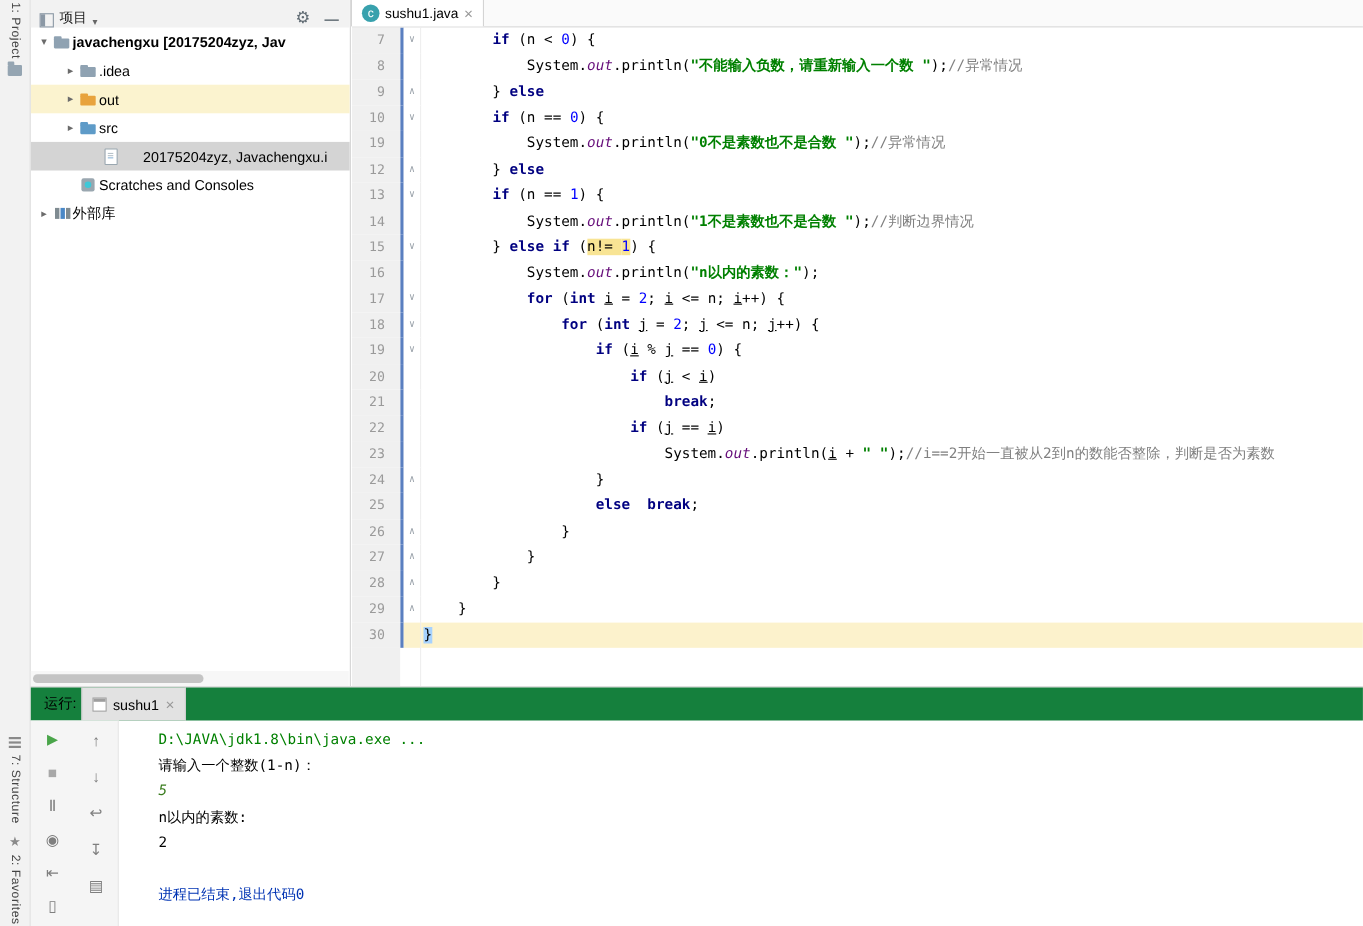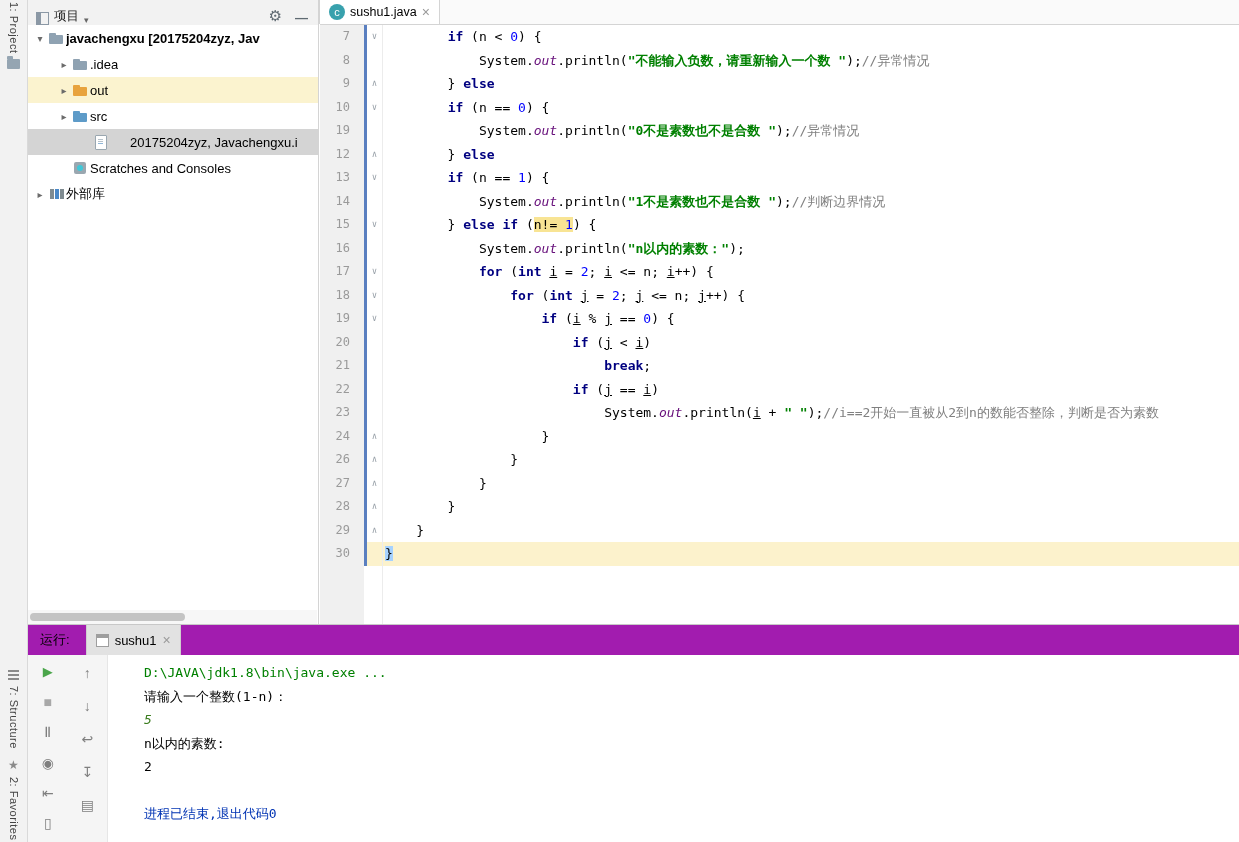--- a/index.html
+++ b/index.html
@@ -71,23 +71,23 @@
   .t-s{color:#008000;font-weight:bold}
   .t-n{color:#0000ff}
   .t-c{color:#808080}
   .t-f{color:#660e7a;font-style:italic}
   .t-u{text-decoration:underline}
   .t-sel{background:#a6d2ff}
   .t-hl{background:#f8e494}
 
   
   #run{position:absolute;left:28px;top:624px;right:0;bottom:0;background:#fff;border-top:1px solid #c8c8c8}
-  .rhead{height:30px;background:#a21caf;display:flex;align-items:center}
+  .rhead{height:30px;background:#15803d;display:flex;align-items:center}
   .rlabel{margin-left:12px;font-size:13px}
-  .rtab{display:flex;align-items:center;gap:6px;height:30px;padding:0 9px;margin-left:16px;background:#e2e2e2;border-left:1px solid #cfcfcf;border-right:1px solid #cfcfcf;cursor:pointer}
+  .rtab{display:flex;align-items:center;gap:6px;height:30px;padding:0 9px;margin-left:4px;background:#e2e2e2;border-left:1px solid #cfcfcf;border-right:1px solid #cfcfcf;cursor:pointer}
   .rtoolbar{position:absolute;left:0;top:30px;bottom:0;width:80px;background:#f5f5f5;border-right:1px solid #e6e6e6;display:flex}
   .tcol{width:40px;display:flex;flex-direction:column;align-items:center;padding-top:5px}
   .tbtn{width:26px;height:26px;margin-bottom:7px;display:flex;align-items:center;justify-content:center;font-size:14px;color:#7f7f7f;cursor:pointer}
   .tbtn.run{color:#4aa54a;font-size:13px}
   .tbtn.stop{color:#a8a8a8}
   #console{position:absolute;left:88px;top:30px;right:0;bottom:0;padding:6px 0 0 28px;overflow:hidden;font-family:"DejaVu Sans Mono",monospace;font-size:13px}
   .con-line{height:23.5px;line-height:23.5px;white-space:pre}
   .c-cmd{color:#008000}
   .c-std{color:#000}
   .c-input{color:#3b7d1f;font-style:italic}
@@ -188,20 +188,21 @@
       <div class="cl"><span class="lnum">15</span><span class="vcs"></span><span class="fold">∨</span><span class="codepart"><span class="t-p">        } </span><span class="t-k">else</span><span class="t-p"> </span><span class="t-k">if</span><span class="t-p"> (</span><span class="t-p t-hl">n!= </span><span class="t-n t-hl">1</span><span class="t-p">) {</span></span></div>
       <div class="cl"><span class="lnum">16</span><span class="vcs"></span><span class="fold"></span><span class="codepart"><span class="t-p">            System.</span><span class="t-f">out</span><span class="t-p">.println(</span><span class="t-s">"n以内的素数："</span><span class="t-p">);</span></span></div>
       <div class="cl"><span class="lnum">17</span><span class="vcs"></span><span class="fold">∨</span><span class="codepart"><span class="t-p">            </span><span class="t-k">for</span><span class="t-p"> (</span><span class="t-k">int</span><span class="t-p"> </span><span class="t-u">i</span><span class="t-p"> = </span><span class="t-n">2</span><span class="t-p">; </span><span class="t-u">i</span><span class="t-p"> &lt;= n; </span><span class="t-u">i</span><span class="t-p">++) {</span></span></div>
       <div class="cl"><span class="lnum">18</span><span class="vcs"></span><span class="fold">∨</span><span class="codepart"><span class="t-p">                </span><span class="t-k">for</span><span class="t-p"> (</span><span class="t-k">int</span><span class="t-p"> </span><span class="t-u">j</span><span class="t-p"> = </span><span class="t-n">2</span><span class="t-p">; </span><span class="t-u">j</span><span class="t-p"> &lt;= n; </span><span class="t-u">j</span><span class="t-p">++) {</span></span></div>
       <div class="cl"><span class="lnum">19</span><span class="vcs"></span><span class="fold">∨</span><span class="codepart"><span class="t-p">                    </span><span class="t-k">if</span><span class="t-p"> (</span><span class="t-u">i</span><span class="t-p"> % </span><span class="t-u">j</span><span class="t-p"> == </span><span class="t-n">0</span><span class="t-p">) {</span></span></div>
       <div class="cl"><span class="lnum">20</span><span class="vcs"></span><span class="fold"></span><span class="codepart"><span class="t-p">                        </span><span class="t-k">if</span><span class="t-p"> (</span><span class="t-u">j</span><span class="t-p"> &lt; </span><span class="t-u">i</span><span class="t-p">)</span></span></div>
       <div class="cl"><span class="lnum">21</span><span class="vcs"></span><span class="fold"></span><span class="codepart"><span class="t-p">                            </span><span class="t-k">break</span><span class="t-p">;</span></span></div>
       <div class="cl"><span class="lnum">22</span><span class="vcs"></span><span class="fold"></span><span class="codepart"><span class="t-p">                        </span><span class="t-k">if</span><span class="t-p"> (</span><span class="t-u">j</span><span class="t-p"> == </span><span class="t-u">i</span><span class="t-p">)</span></span></div>
       <div class="cl"><span class="lnum">23</span><span class="vcs"></span><span class="fold"></span><span class="codepart"><span class="t-p">                            System.</span><span class="t-f">out</span><span class="t-p">.println(</span><span class="t-u">i</span><span class="t-p"> + </span><span class="t-s">" "</span><span class="t-p">);</span><span class="t-c">//i==2开始一直被从2到n的数能否整除，判断是否为素数</span></span></div>
       <div class="cl"><span class="lnum">24</span><span class="vcs"></span><span class="fold">∧</span><span class="codepart"><span class="t-p">                    }</span></span></div>
+      <div class="cl"><span class="lnum">25</span><span class="vcs"></span><span class="fold"></span><span class="codepart"><span class="t-p">                    </span><span class="t-k">else</span><span class="t-p">  </span><span class="t-k">break</span><span class="t-p">;</span></span></div>
       <div class="cl"><span class="lnum">26</span><span class="vcs"></span><span class="fold">∧</span><span class="codepart"><span class="t-p">                }</span></span></div>
       <div class="cl"><span class="lnum">27</span><span class="vcs"></span><span class="fold">∧</span><span class="codepart"><span class="t-p">            }</span></span></div>
       <div class="cl"><span class="lnum">28</span><span class="vcs"></span><span class="fold">∧</span><span class="codepart"><span class="t-p">        }</span></span></div>
       <div class="cl"><span class="lnum">29</span><span class="vcs"></span><span class="fold">∧</span><span class="codepart"><span class="t-p">    }</span></span></div>
       <div class="cl cur"><span class="lnum">30</span><span class="vcs"></span><span class="fold"></span><span class="codepart"><span class="t-sel">}</span></span></div>
       <div class="cl filler"><span class="lnum"></span><span class="vcs"></span><span class="fold"></span><span class="codepart"></span></div>
     </div>
 </div>
 
 <div id="run">

